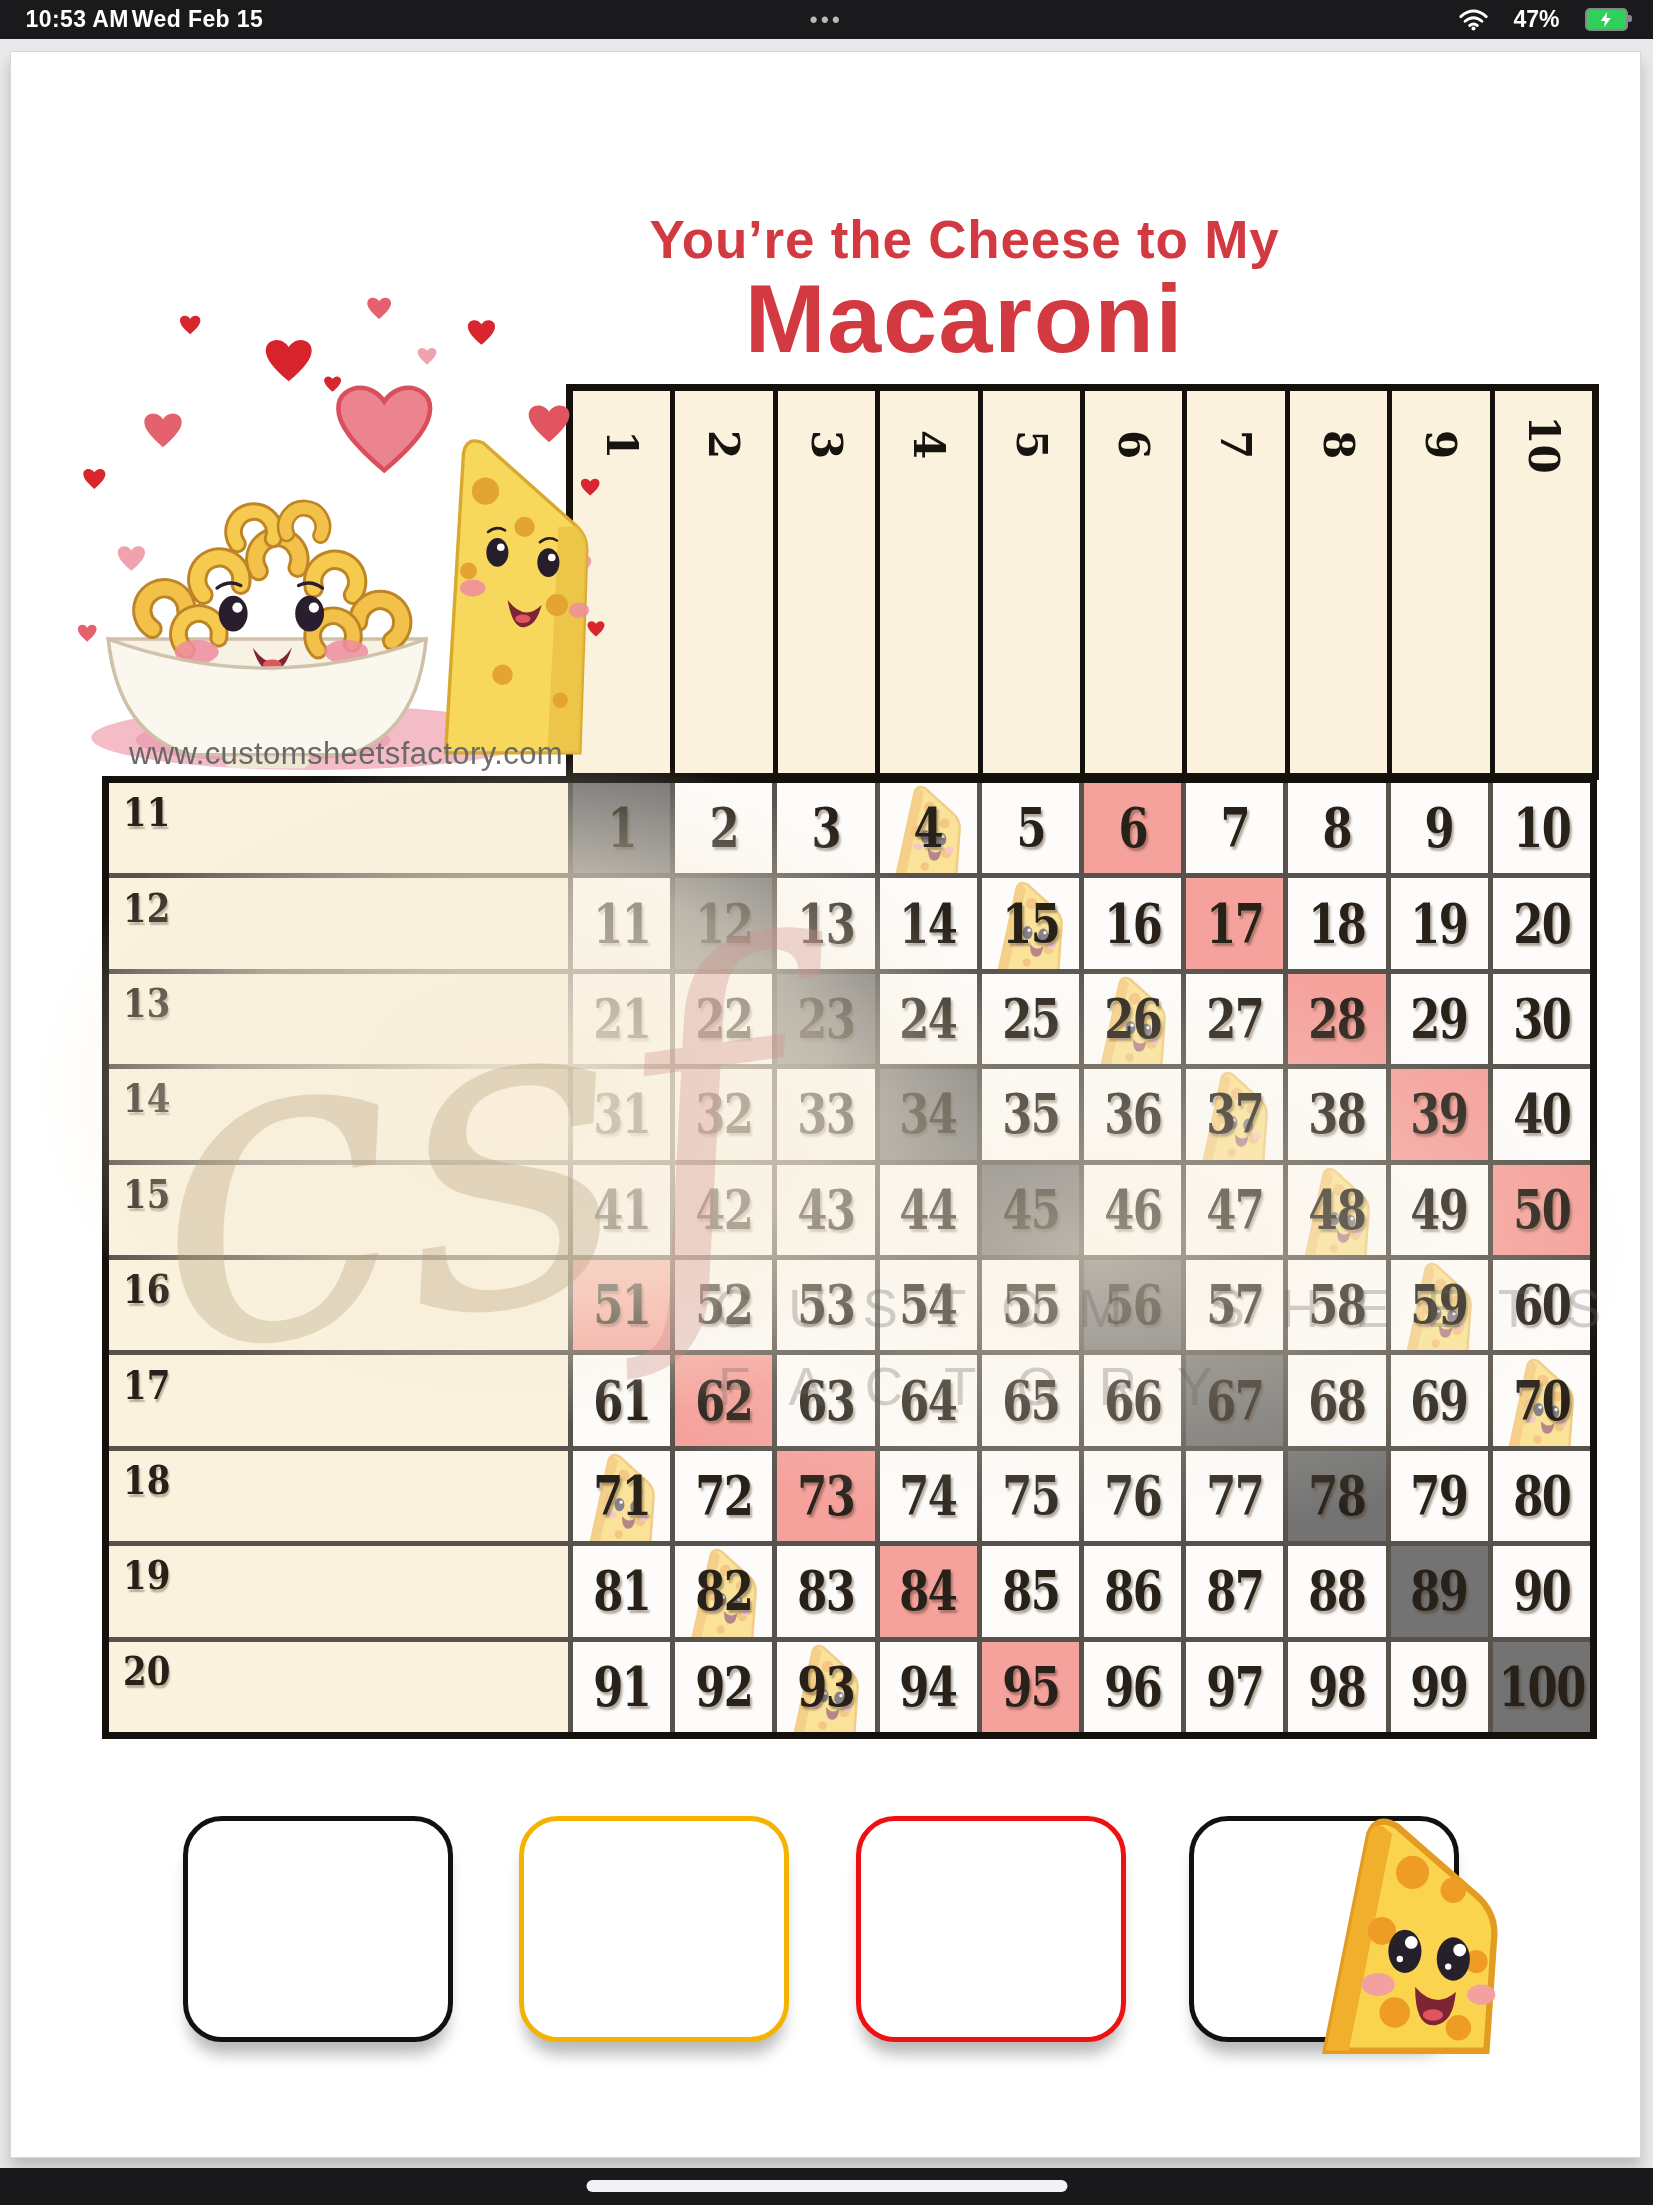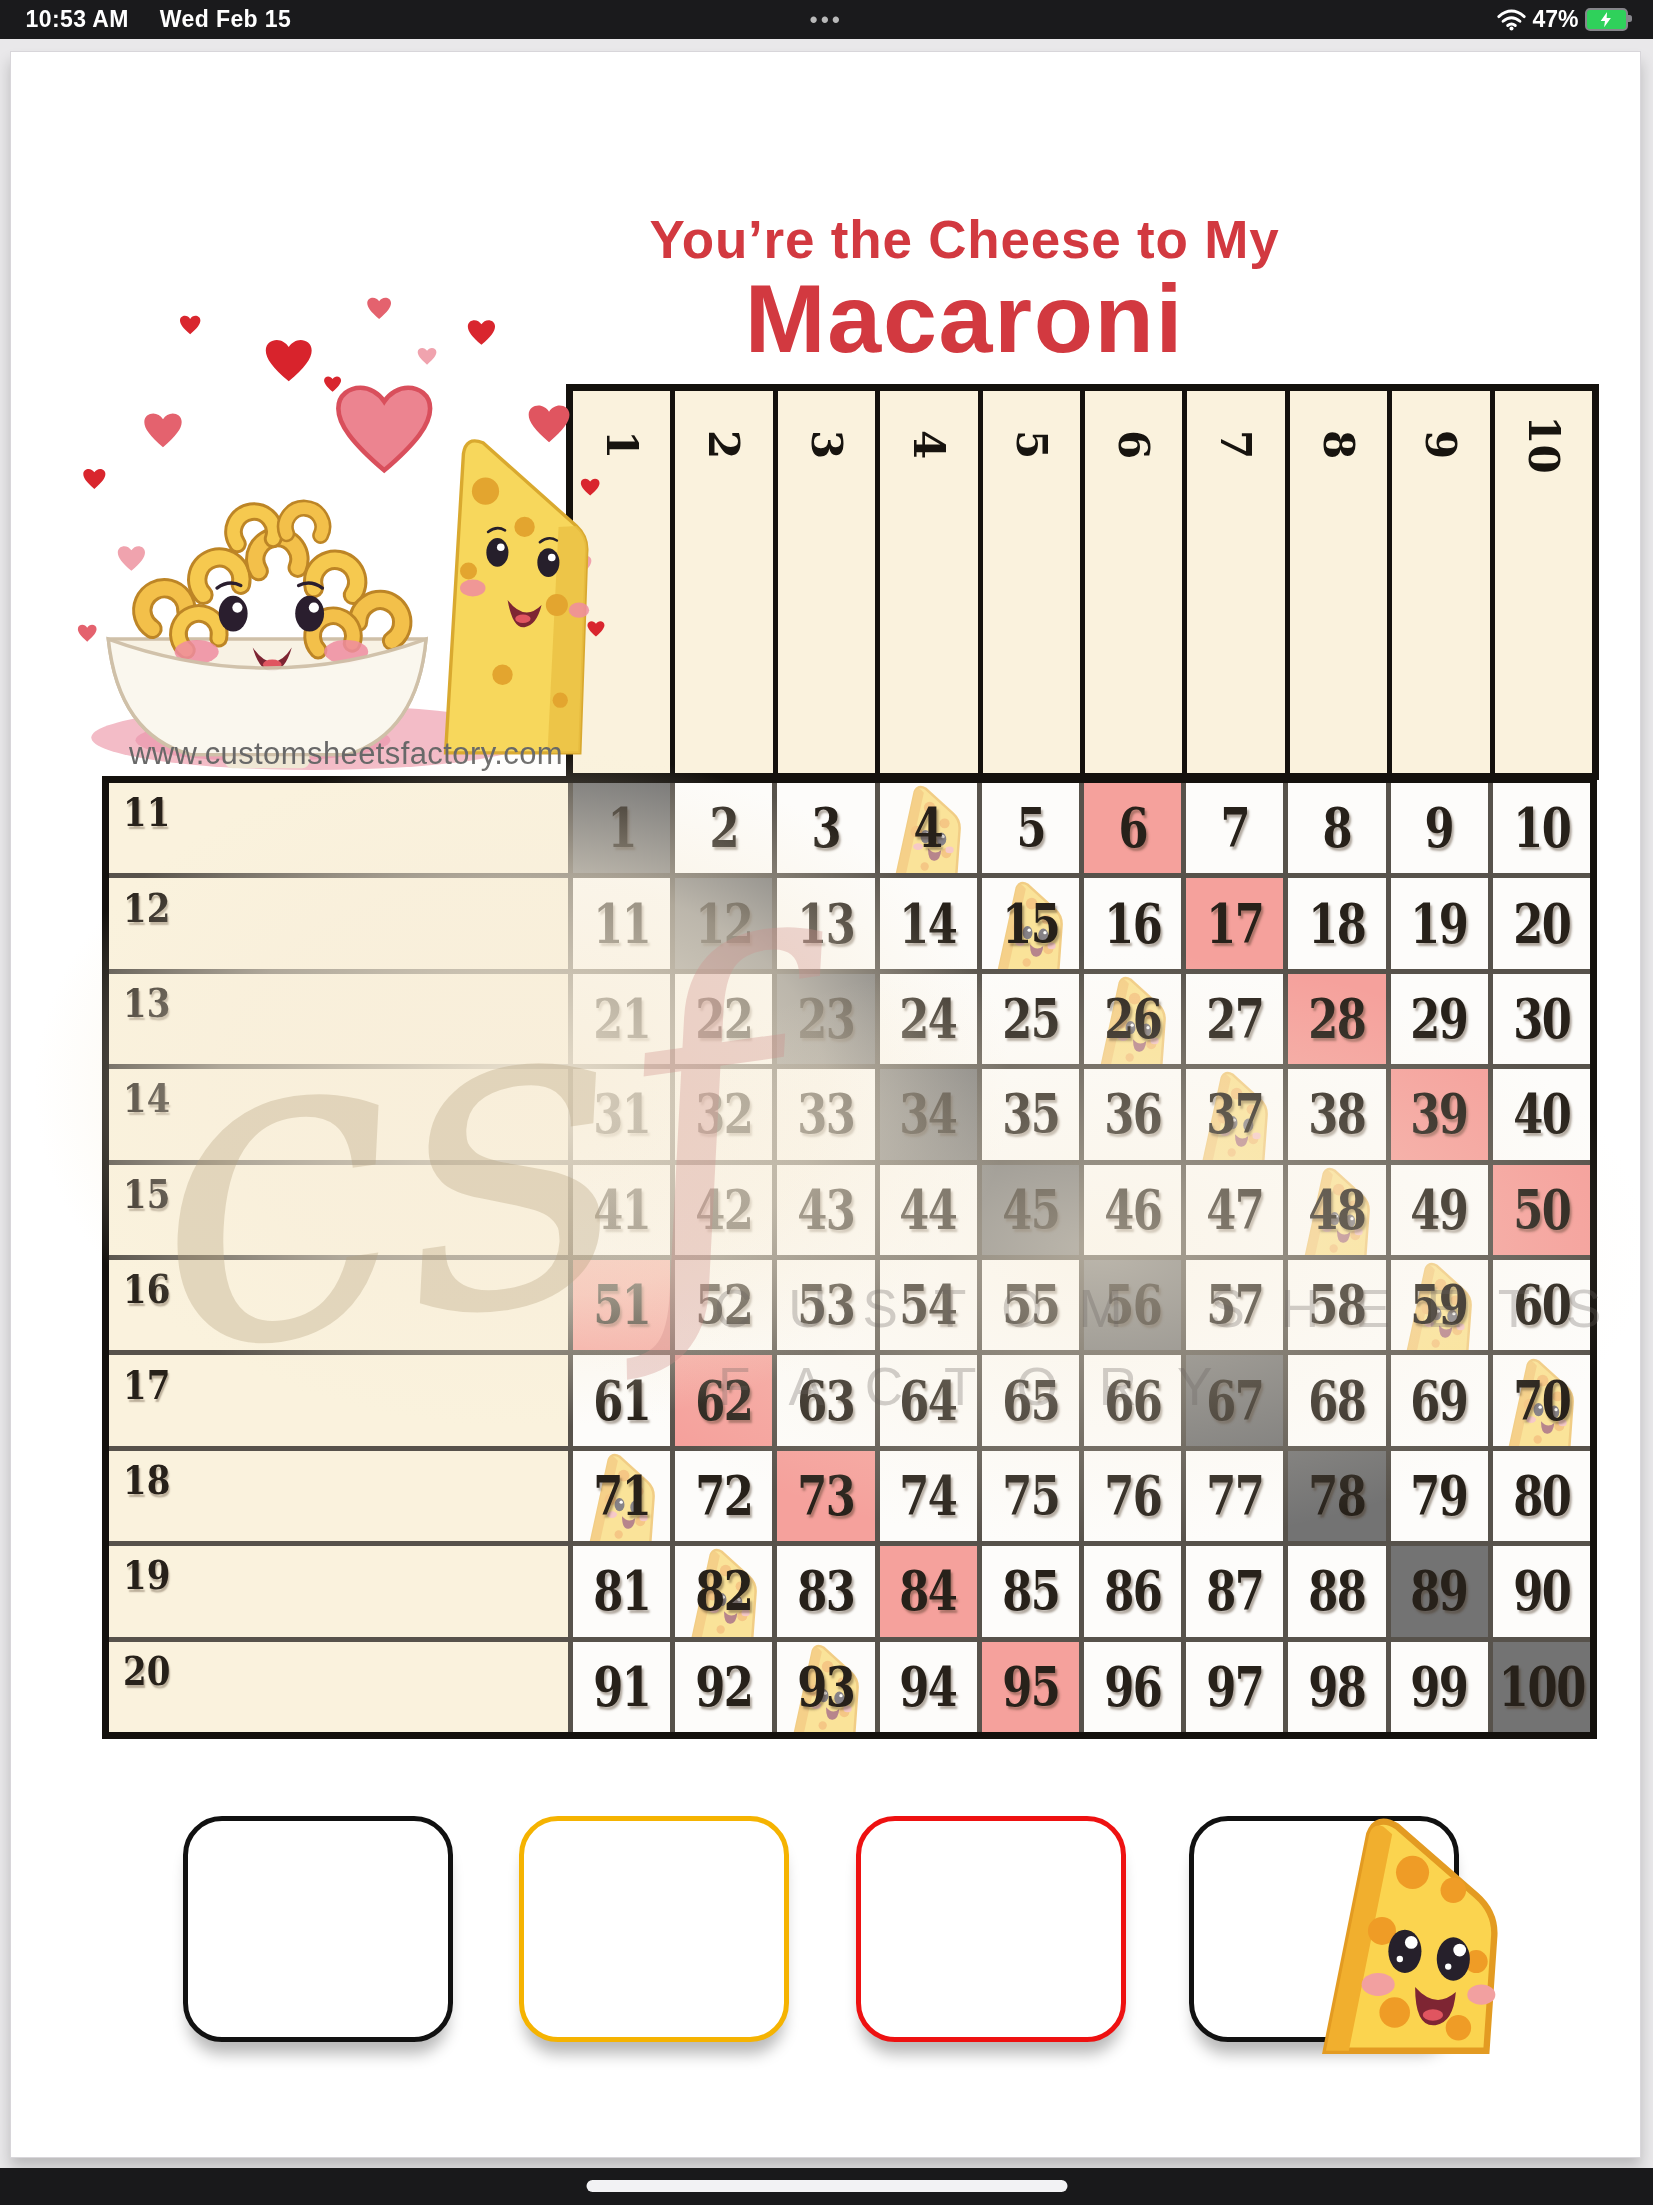--- a/index.html
+++ b/index.html
@@ -3,24 +3,24 @@
 <meta charset="utf-8">
 <style>
   html,body{margin:0;padding:0;background:#e9e8ea;}
   #screen{position:relative;width:1653px;height:2205px;background:#e9e8ea;
     font-family:"Liberation Sans",sans-serif;overflow:hidden;}
 
   
   #status-bar{position:absolute;left:0;top:0;width:100%;height:39px;background:#1a1a1c;
     color:#fff;display:flex;align-items:center;justify-content:space-between;
     padding:0 25.5px;box-sizing:border-box;z-index:50;}
-  .sb-left{display:flex;gap:31px;font-size:23px;font-weight:700;letter-spacing:0.4px;}
+  .sb-left{display:flex;gap:3px;font-size:23px;font-weight:700;letter-spacing:0.4px;}
   .sb-dots{position:absolute;left:50%;transform:translateX(-50%);color:#b9b9b9;
     font-size:22px;letter-spacing:3.4px;font-weight:700;}
-  .sb-right{display:flex;align-items:center;gap:6px;font-size:23px;font-weight:700;}
+  .sb-right{display:flex;align-items:center;gap:25px;font-size:23px;font-weight:700;}
   .batt{position:relative;width:39px;height:19.5px;border:2.1px solid #86868b;border-radius:5.1px;
     background:#2fd15b;display:flex;align-items:center;justify-content:center;}
   .batt:after{content:"";position:absolute;right:-6px;top:5.1px;width:3.4px;height:7.6px;
     background:#86868b;border-radius:0 2.5px 2.5px 0;}
 
   
   #page{position:absolute;left:10.2px;top:51px;width:1631px;height:2107px;background:#ffffff;
     border:1.7px solid #d8d6da;box-sizing:border-box;box-shadow:0 10.2px 13.6px rgba(0,0,0,.2);}
 
   

